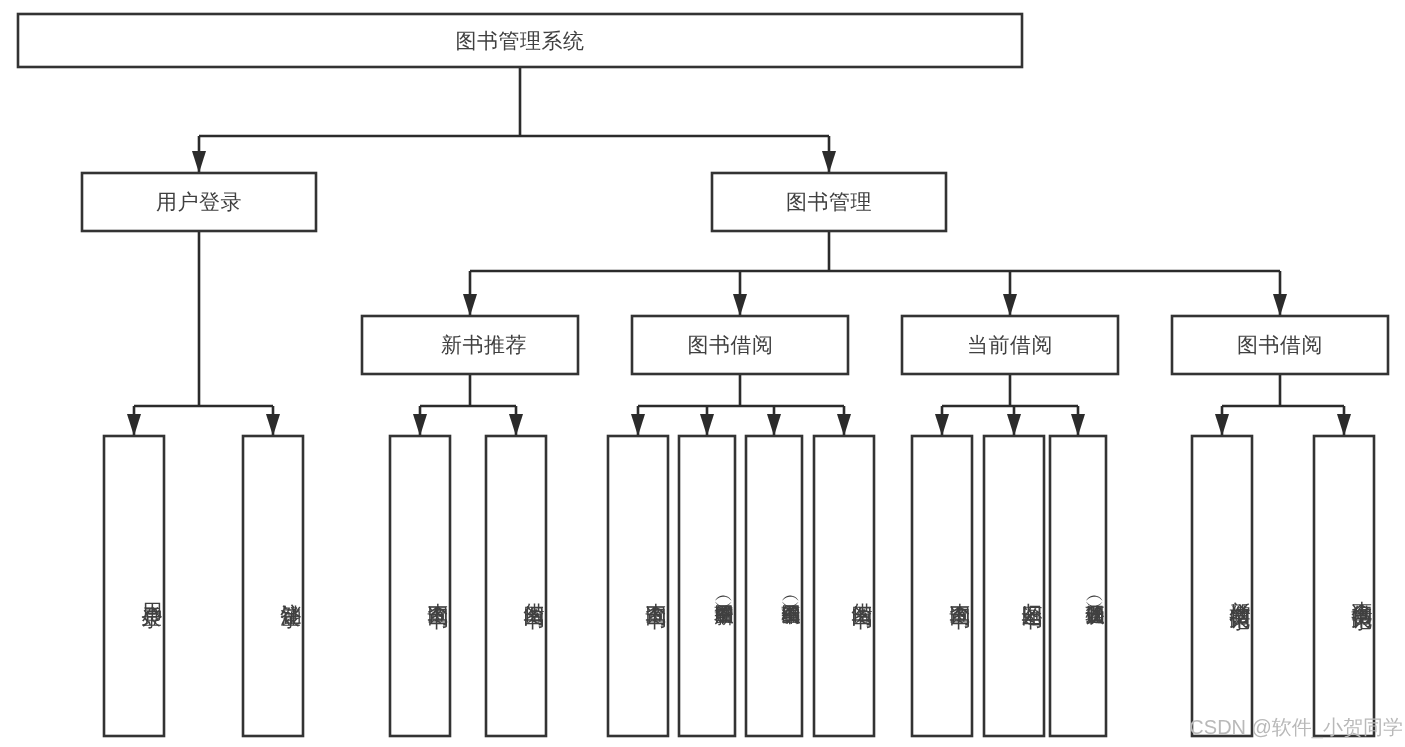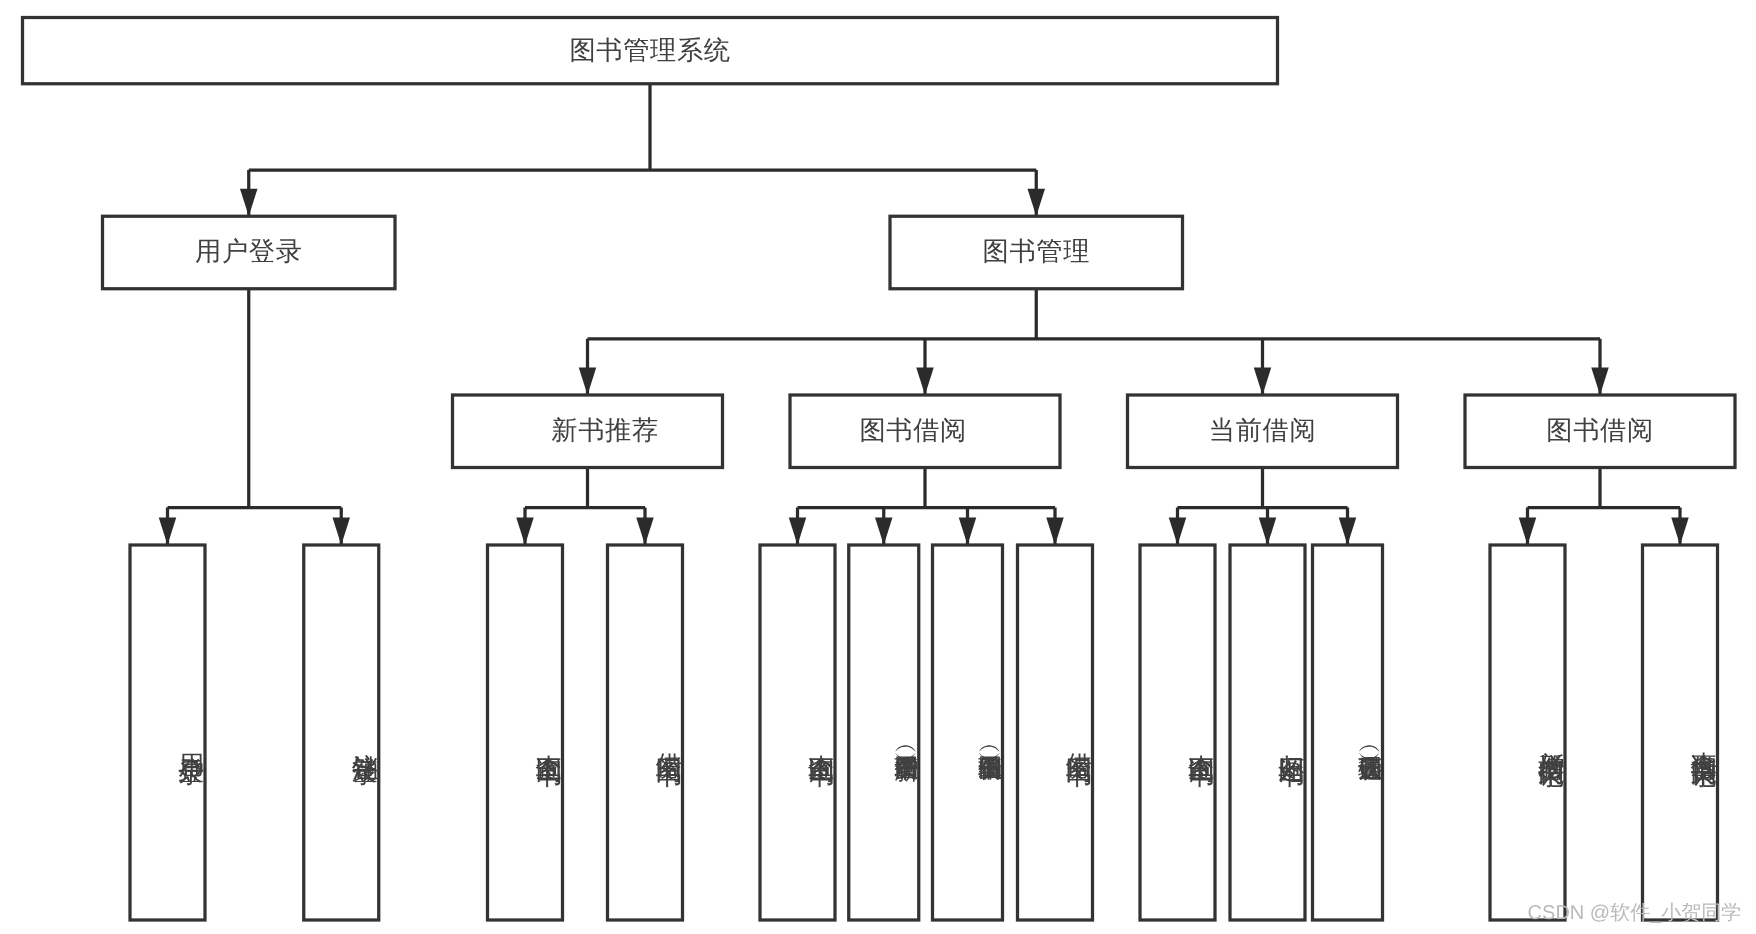--- a/index.html
+++ b/index.html
@@ -60,23 +60,23 @@
   .node-label.vertical {
     writing-mode: vertical-rl;
     text-orientation: upright;
     font-size: 21px;
     line-height: 1.18;
     letter-spacing: 2px;
     white-space: nowrap;
   }
   .watermark {
     position: absolute;
-    right: 12px;
+    right: 2px;
     bottom: 6px;
-    font-size: 16px;
+    font-size: 20px;
     color: #b9b9b9;
     font-family: "Liberation Sans", "DejaVu Sans", sans-serif;
     white-space: nowrap;
     pointer-events: none;
   }
 </style>
 </head>
 <body>
 
 <div id="diagram-root">

